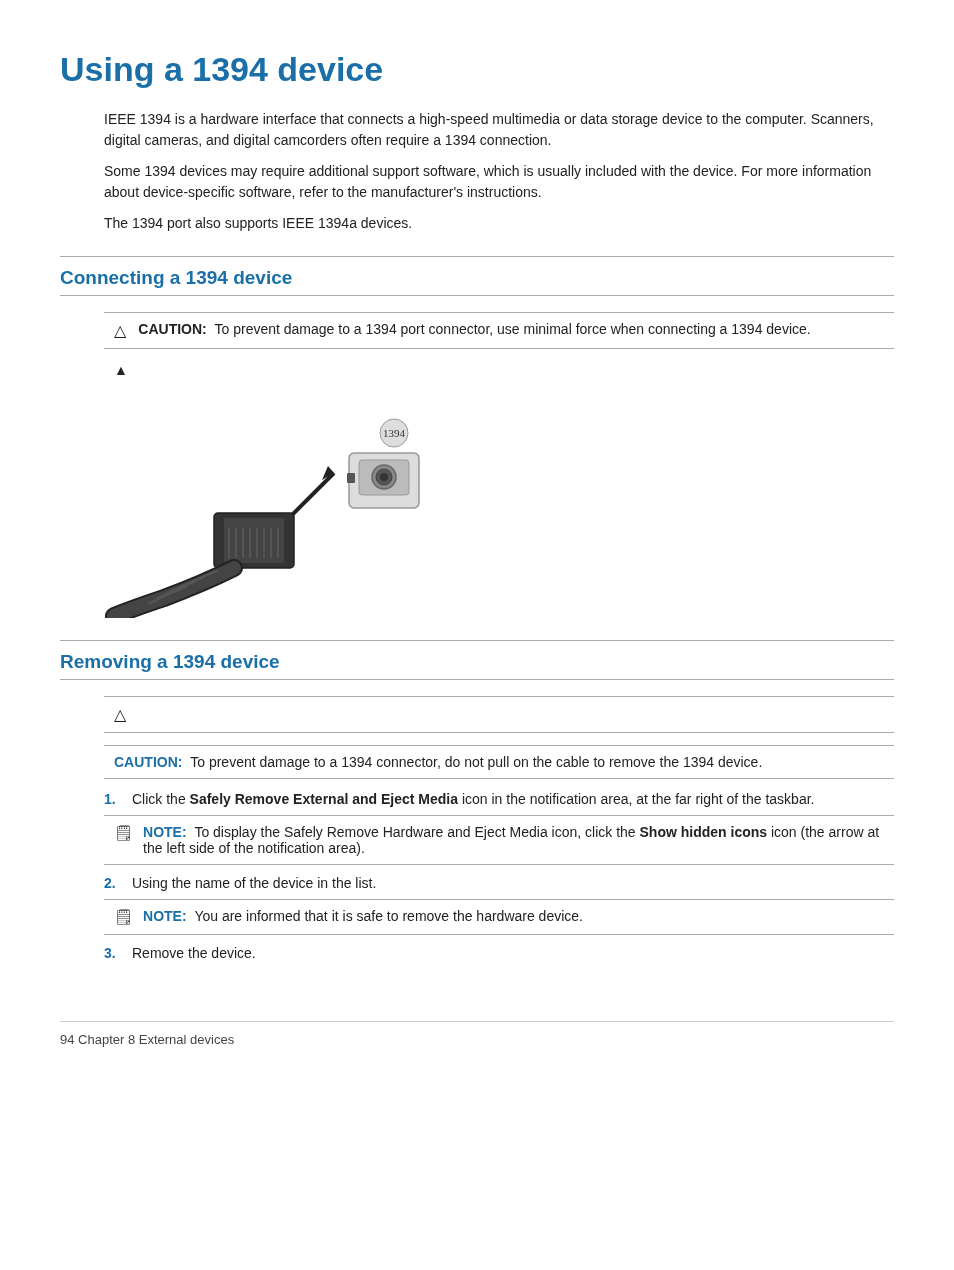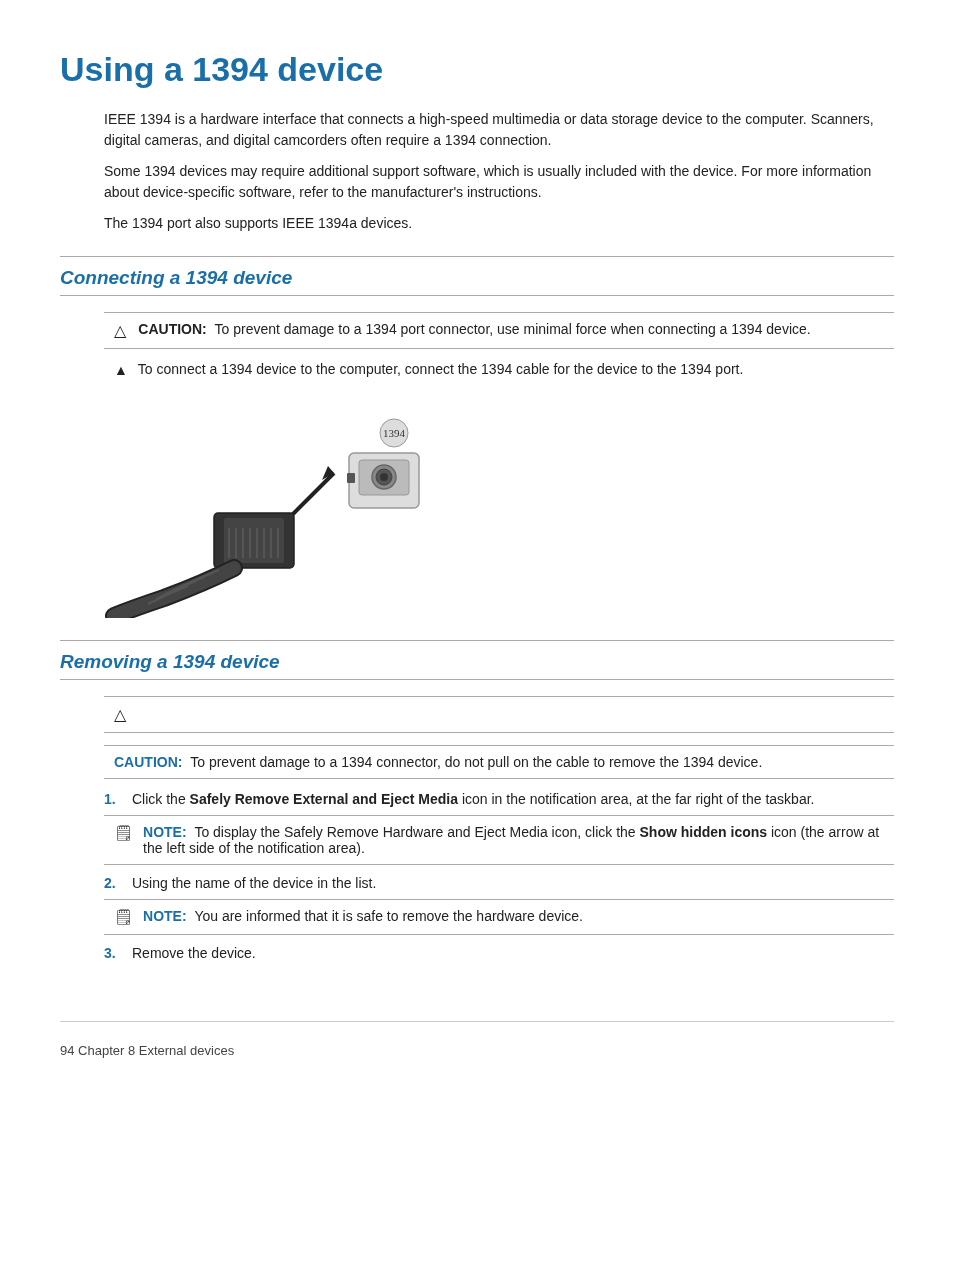--- a/index.html
+++ b/index.html
@@ -88,29 +88,28 @@
       min-width: 18px;
     }
     .image-container {
       display: flex;
       margin: 20px 0 16px 0;
     }
     
     .footer-bar {
       border-top: 1px solid #ccc;
       margin-top: 60px;
-      padding-top: 21px;
+      padding-top: 10px;
       font-size: 13px;
       color: #444;
     }
     b { font-weight: bold; }
     .section-header-area {
       margin-top: 22px;
       margin-bottom: 16px;
-      font-style: italic;
     }
   </style>
 </head>
 <body>
 
 <h1 class="page-title">Using a 1394 device</h1>
 
 <div class="content-block">
   <p>IEEE 1394 is a hardware interface that connects a high-speed multimedia or data storage device to the computer. Scanners, digital cameras, and digital camcorders often require a 1394 connection.</p>
   <p>Some 1394 devices may require additional support software, which is usually included with the device. For more information about device-specific software, refer to the manufacturer's instructions.</p>
@@ -128,21 +127,20 @@
   <div class="caution-box">
     <span class="caution-triangle">△</span>
     <span>
       <b>CAUTION:</b>
       &nbsp;<span>To prevent damage to a 1394 port connector, use minimal force when connecting a 1394 device.</span>
     </span>
   </div>
 
   <div class="bullet-item">
     <span class="bullet-triangle">▲</span>
-    <span>To connect a 1394 device to the computer, connect the 1394 cable for the device to the 1394 port.</span>
   </div>
 
   <div class="image-container">
     <svg width="340" height="220" viewBox="0 0 340 220">
 
       <line x1="175" y1="130" x2="230" y2="75" stroke="#222" stroke-width="4"></line>
       <polygon points="230,75 218,82 224,68" fill="#222"></polygon>
 
       <rect x="110" y="115" width="80" height="55" rx="4" fill="#333" stroke="#222" stroke-width="1.5"></rect>
 

